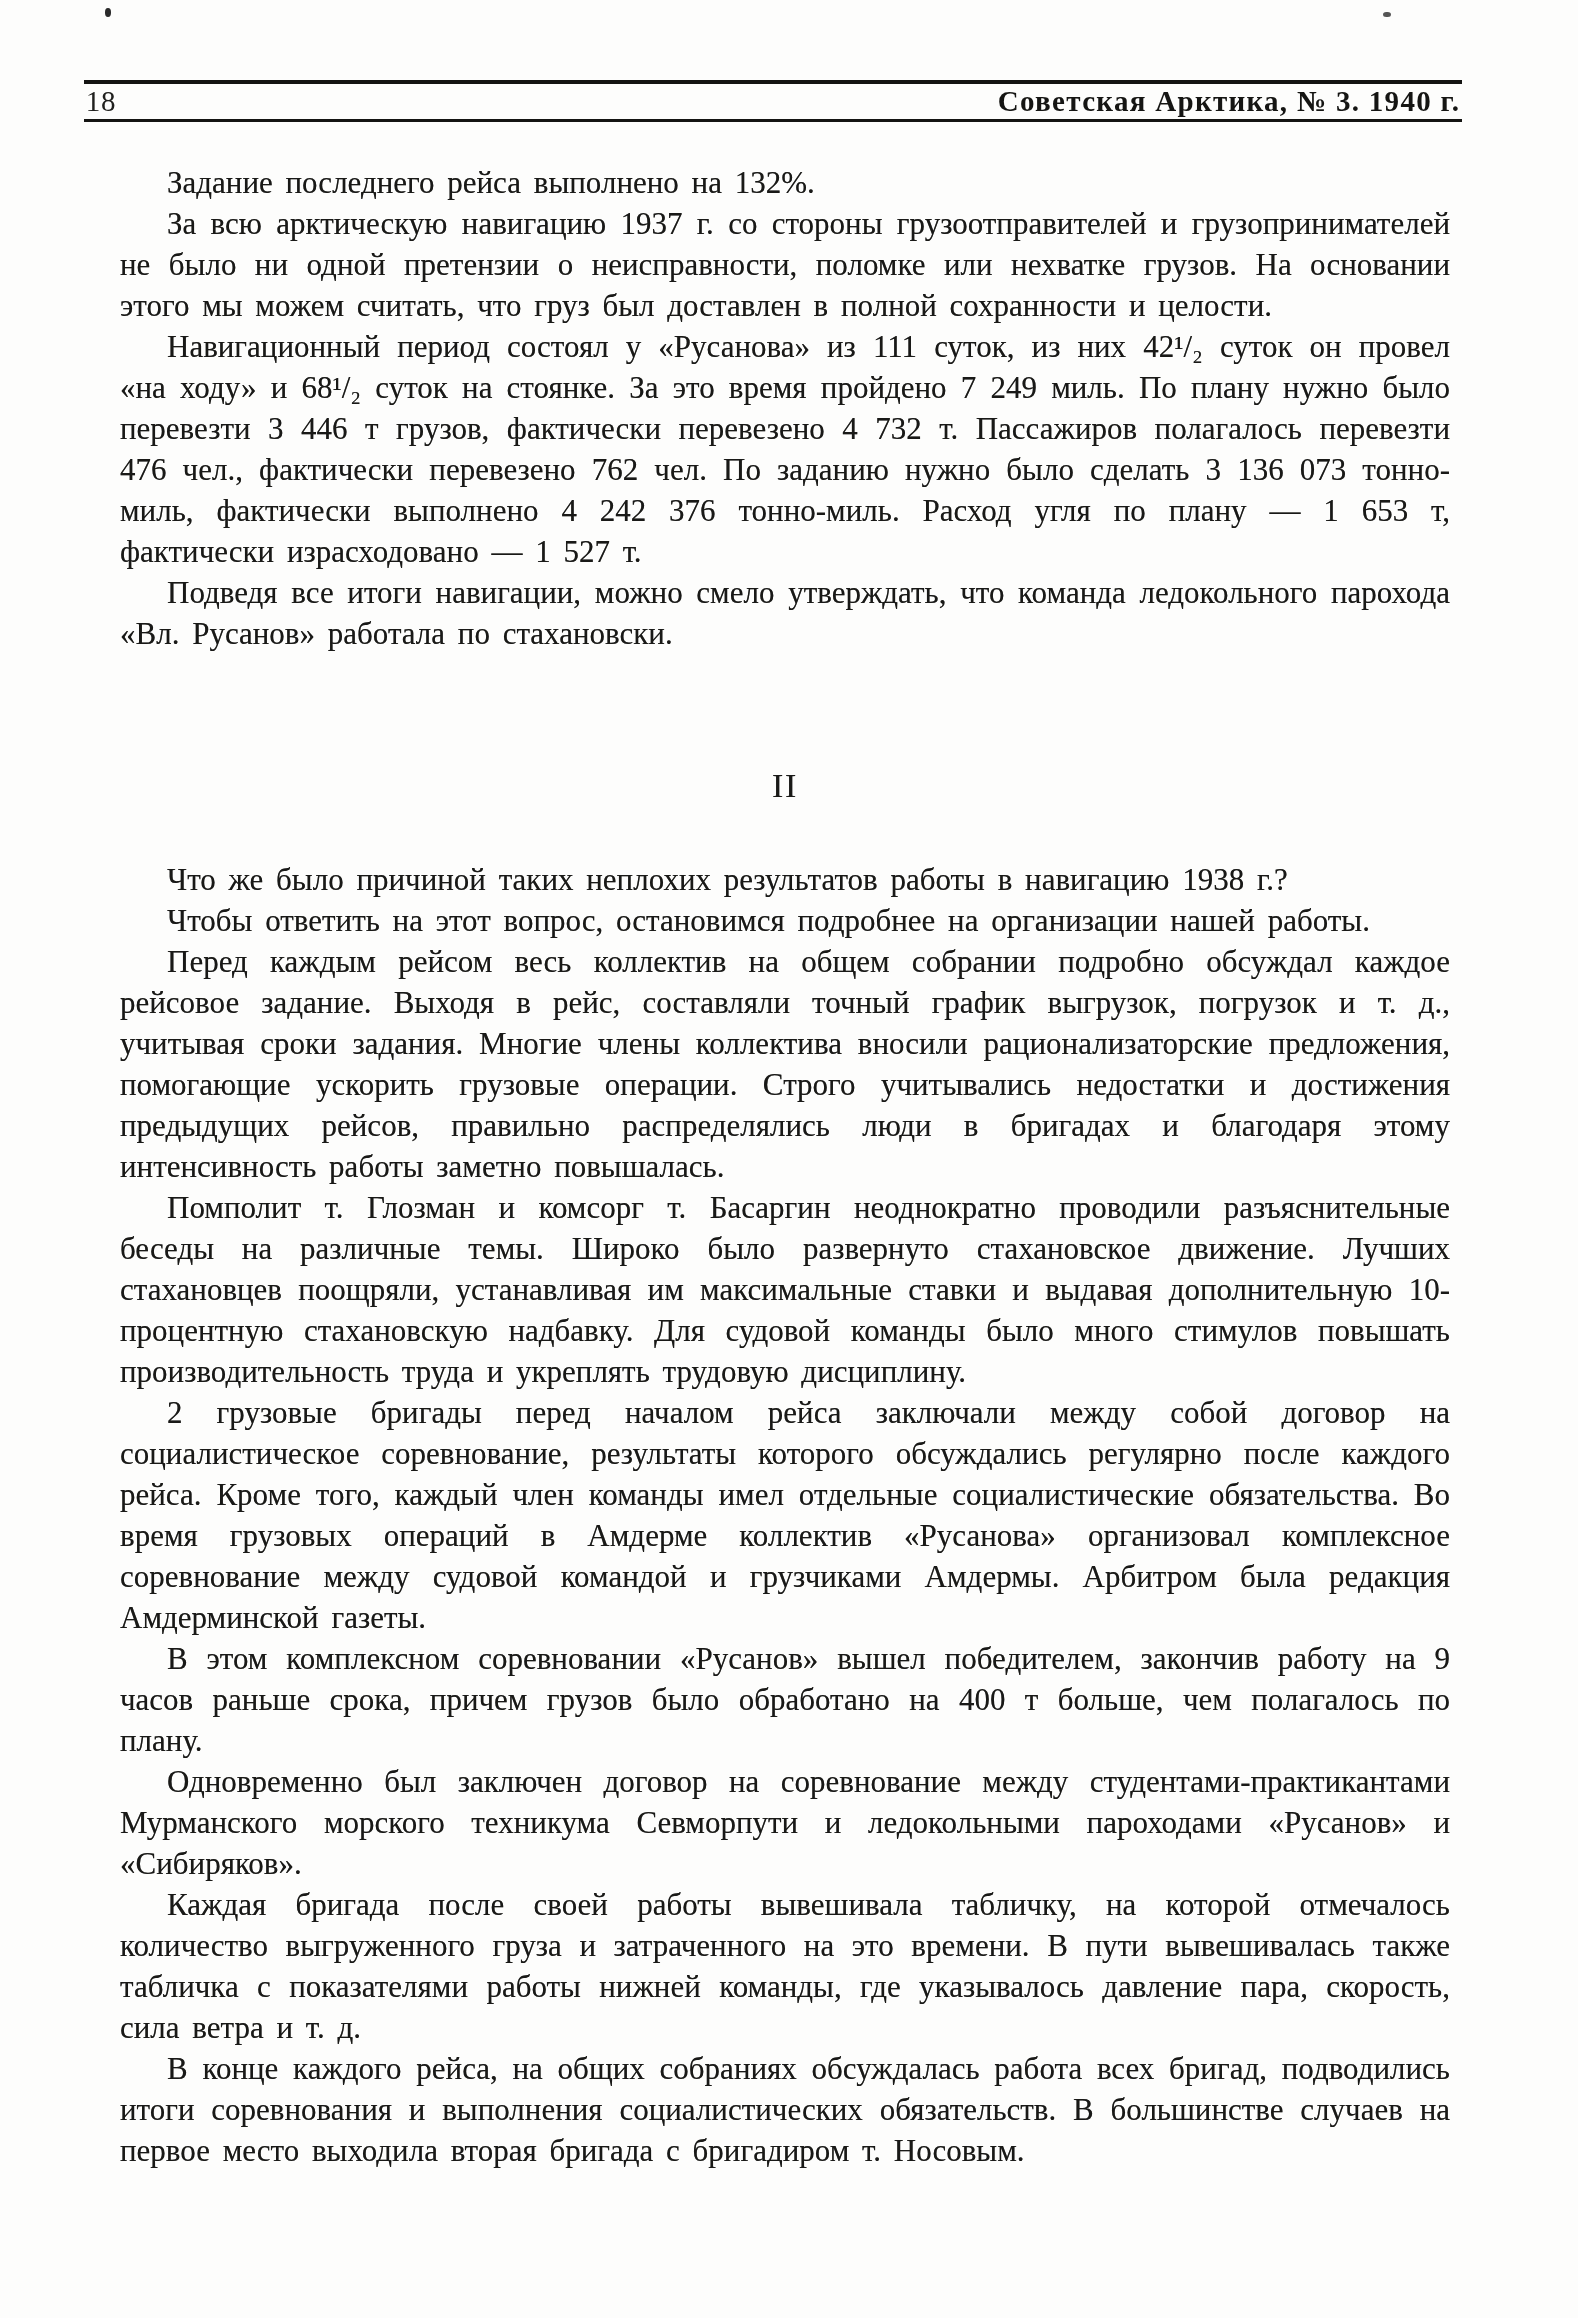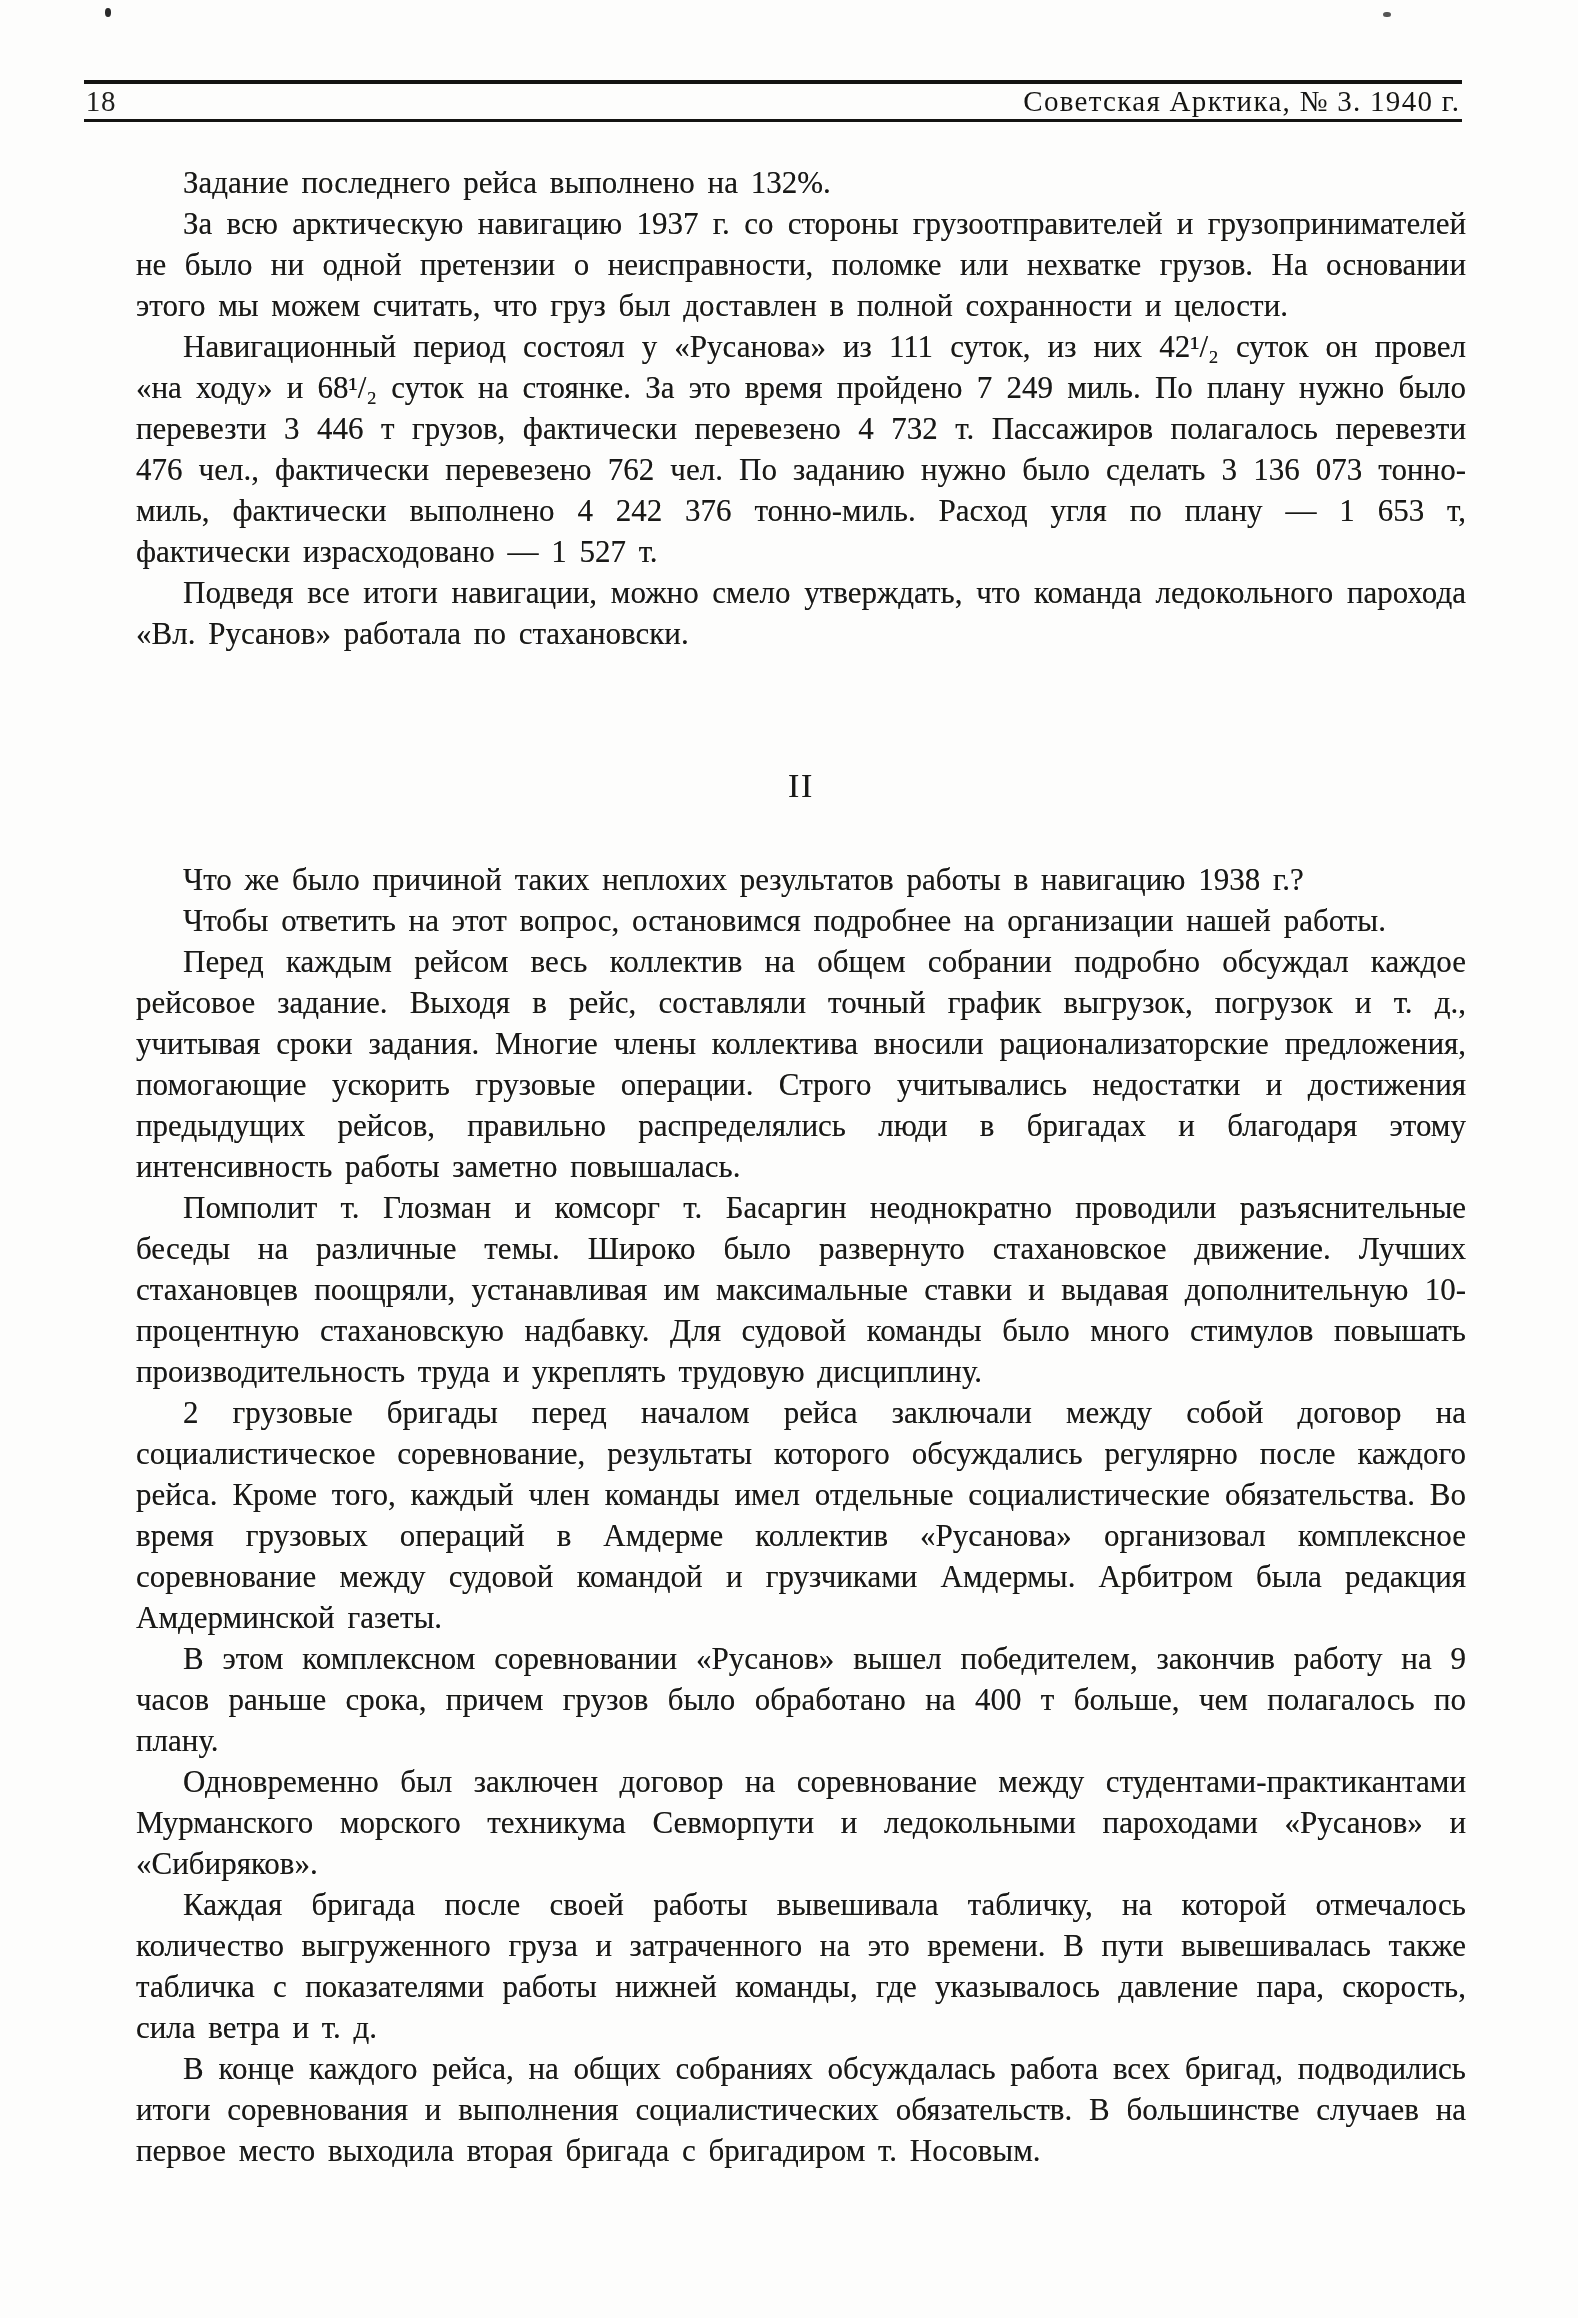--- a/index.html
+++ b/index.html
@@ -35,29 +35,29 @@
     height: 35px;
     padding: 0 1.7px;
   }
   .page-num {
     font-size: 29px;
     letter-spacing: 0.8px;
     color: #20201e;
   }
   .journal {
     font-size: 29px;
-    font-weight: normal;
+    font-weight: bold;
     letter-spacing: 1.3px;
     color: #151513;
   }
 
   .body-text {
     position: absolute;
     top: 162px;
-    left: 136px;
+    left: 120px;
     width: 1330px;
     font-size: 31px;
     line-height: 41px;
     text-align: justify;
     word-spacing: 5px;
     text-shadow: 0 0 0.5px rgba(20,20,18,.55); 
   }
   .body-text p { text-indent: 47px; }
   .section-heading {
     font-size: 34px;

